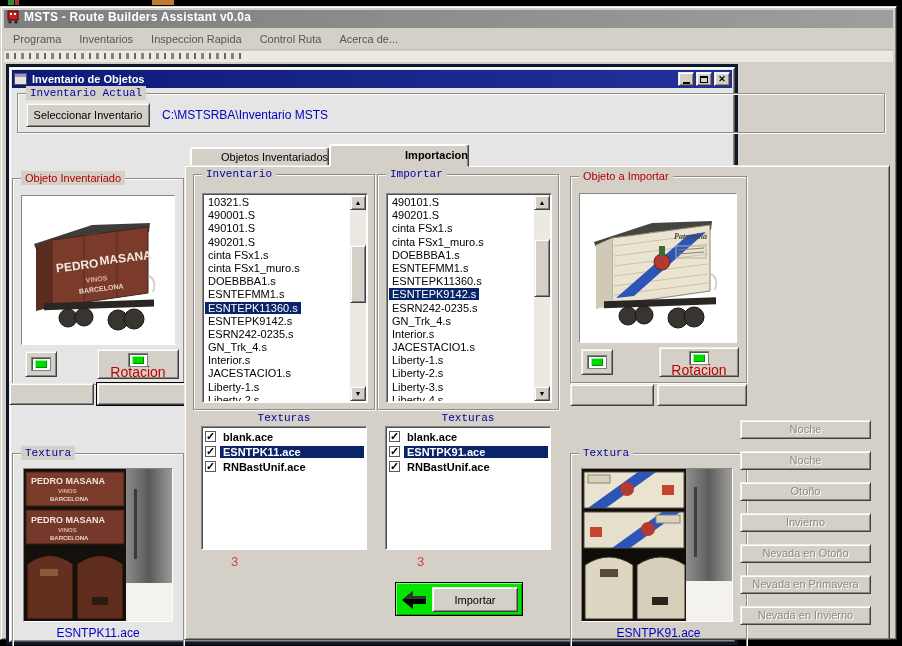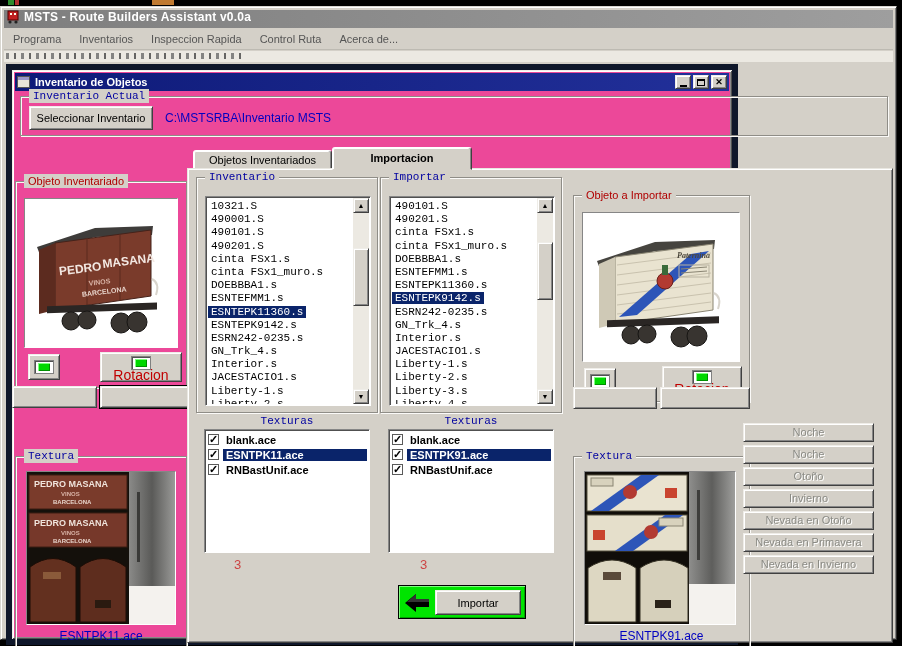--- a/index.html
+++ b/index.html
@@ -30,56 +30,56 @@
                   display:flex; padding:0 2px; }
   .app-titlebar .ttl { color:#fff; font-weight:bold; font-size:12px; margin-left:4px; letter-spacing:.2px; }
   .menubar { position:absolute; left:3px; top:22px; right:3px; height:21px; background:#d4d0c8;
              display:flex; align-items:center; border-bottom:1px solid #bdbab2; }
   .menu-item { font-size:11px; color:#555; padding:2px 9px; }
   .mdi-strip { position:absolute; left:3px; top:44px; right:3px; height:11px; background:#ece9e2; overflow:hidden; }
   .mdi-frag { position:absolute; left:2px; top:2px; width:235px; height:6px;
               background:repeating-linear-gradient(90deg,#6a6a6a 0 3px, transparent 3px 8px, #444 8px 10px, transparent 10px 15px); opacity:.8; }
 
   
-  #dialog { left:5px; top:57px; width:732px; height:581px; background:#ec4899;
-            border:6px solid #0f172a;
+  #dialog { left:5px; top:57px; width:732px; height:581px; background:#e5e5e5;
+            border:3px solid #0f172a;
             box-shadow: inset 1px 1px 0 #f1efe9, inset -1px -1px 0 #505050, inset 2px 2px 0 #fff, inset -2px -2px 0 #8a8a8a; }
   .dlg-titlebar { position:absolute; left:3px; top:3px; right:3px; height:18px;
                   background:linear-gradient(90deg,#0e1a78,#22309a);
                   display:flex; align-items:center; padding:0 2px; }
   .dlg-titlebar .ttl { color:#fff; font-weight:bold; font-size:11px; margin-left:5px; flex:1; }
   .win-btn { width:16px; height:14px; margin-left:2px; font-size:9px; font-weight:bold;
              display:flex; align-items:center; justify-content:center; color:#000; line-height:1; }
   .win-btn .mini { display:block; width:7px; height:2px; background:#000; margin-top:7px; }
   .win-btn .maxi { display:block; width:8px; height:7px; border:1px solid #000; border-top-width:2px; }
 
   
   #grp-invactual { left:8px; top:26px; width:868px; height:40px; }
   #btn-sel-inv { position:absolute; left:8px; top:9px; width:124px; height:24px; font-size:11px; }
   #inv-path { position:absolute; left:144px; top:14px; font-size:12px; color:#0000c0; }
 
   
   #tabzone { left:175px; top:77px; width:706px; height:496px; }
-  .tab { position:absolute; font-size:11px; text-align:center; background:#d4d0c8;
+  .tab { position:absolute; font-size:11px; text-align:right; background:#d4d0c8;
          border:1px solid; border-color:#fff #404040 transparent #fff;
          border-top-left-radius:3px; border-top-right-radius:3px;
          box-shadow: inset 1px 0 0 #fff, inset -1px 0 0 #868686, inset 0 1px 0 #fff; }
   #tab-0 { left:6px; top:3px; width:139px; height:19px; line-height:19px; z-index:1; }
   #tab-1 { left:145px; top:0; width:140px; height:23px; line-height:21px; font-weight:bold; z-index:3; }
   #tabpage { position:absolute; left:0; top:21px; width:706px; height:475px; z-index:2; }
 
   
   .listgrp { position:absolute; top:8px; width:182px; height:236px; }
   #grp-inventario { left:8px; } #grp-importar { left:192px; }
   .listbox { position:absolute; left:8px; top:18px; width:166px; height:210px; background:#fff;
              border:1px solid; border-color:#868686 #fff #fff #868686; box-shadow: inset 1px 1px 0 #505050;
              overflow:hidden; }
   .lb-items { position:absolute; left:2px; top:2px; right:17px; bottom:1px; overflow:hidden; }
   .lb-item { height:13.2px; line-height:13.2px; font-size:11px; white-space:nowrap; }
-  .lb-item span { padding:0 3px;font-family:Liberation Mono, monospace; }
+  .lb-item span { padding:0 3px; }
   .lb-item.selected span { background:#0a246a; color:#fff; }
 
   
   .sb { position:absolute; top:1px; right:1px; bottom:1px; width:16px; background:#ece9e2; }
   .sb-btn { position:absolute; left:0; width:16px; height:15px; font-size:7px; color:#000;
             display:flex; align-items:center; justify-content:center; }
   .sb-up { top:0; } .sb-down { bottom:0; }
   .sb-thumb { position:absolute; left:0; width:16px; }
 
   
@@ -97,21 +97,21 @@
 
   
   #import-btn { position:absolute; left:210px; top:416px; width:128px; height:34px;
                 background:#00e400; border:1px solid #000; box-shadow: inset 1px 1px 0 #7cff7c, inset -1px -1px 0 #00a000; }
   #import-btn svg { position:absolute; left:6px; top:7px; }
   #import-inner { position:absolute; left:36px; top:4px; width:86px; height:25px; font-size:11px; }
 
   
   .objgrp { position:absolute; height:207px; }
   #grp-obj-inv { left:3px; top:111px; width:172px;padding-left:31px; }
-  #grp-obj-imp { left:385px; top:26px; width:177px; }
+  #grp-obj-imp { left:385px; top:10px; width:177px; }
   .obj-img { position:absolute; left:8px; top:16px; height:150px; background:#fff;
              border:1px solid; border-color:#868686 #fff #fff #868686; }
   .led-btn { position:absolute; left:12px; top:172px; width:32px; height:26px; }
   .led-well { position:absolute; left:5px; top:5px; width:20px; height:14px; background:#fff;
               border:1px solid #808080; }
   .led { position:absolute; left:3px; top:2px; width:12px; height:8px; background:#00d800;
          box-shadow: inset 1px 1px 0 #7dff7d, inset -1px -1px 0 #009000; }
   .rot-btn { position:absolute; top:170px; width:82px; height:30px; text-align:center; }
   .rot-btn .led-well { left:50%; margin-left:-10px; top:3px; }
   .rot-btn .rot-lbl { position:absolute; left:0; right:0; top:14px; font-size:14px; color:#c00000; }
@@ -122,21 +122,21 @@
   
   .texgrp { position:absolute; height:197px;margin-top:40px; }
   #grp-tex-left { left:3px; top:346px; width:172px; }
   #grp-tex-right { left:385px; top:247px; width:177px; }
   .tex-img { position:absolute; top:14px; height:154px; background:#111;
              border:1px solid; border-color:#868686 #fff #fff #868686; }
   .tex-file { position:absolute; left:0; right:0; top:172px; text-align:center; font-size:12px; color:#0000c0; }
 
   
   #seasons { position:absolute; left:555px; top:254px; width:131px; }
-  .season-btn { width:131px; height:19px; margin-bottom:3px; font-size:11px; text-align:center; line-height:17px; }
+  .season-btn { width:131px; height:19px; margin-bottom:12px; font-size:11px; text-align:center; line-height:17px; }
   .season-btn.disabled { color:#8a8a84; text-shadow:1px 1px 0 #fff; }
   #apply-btn { position:absolute; left:552px; top:418px; width:135px; height:32px;
                border:2px solid #00cc00; background:#d4d0c8; box-shadow:0 0 0 1px #007700; }
   #apply-inner { position:absolute; inset:0; font-weight:bold; font-size:12px; text-align:center; line-height:28px; }
 
   .artifact { position:absolute; top:0; height:5px; }
 </style>
 </head>
 <body>
 

